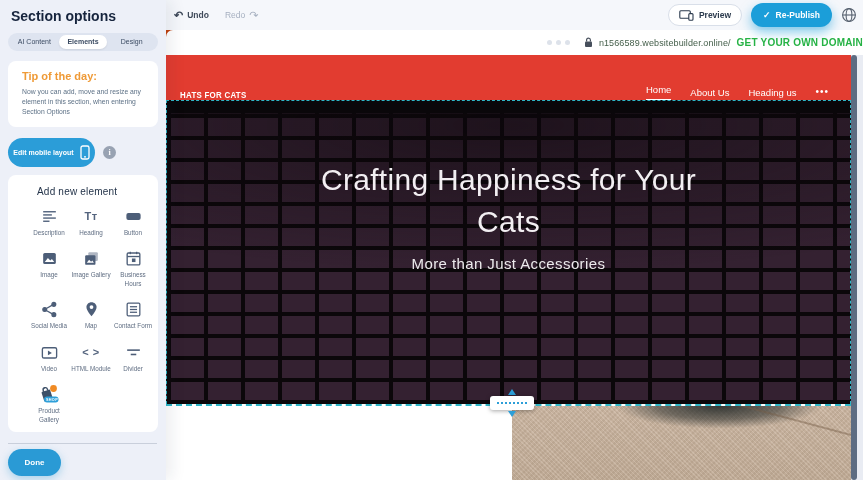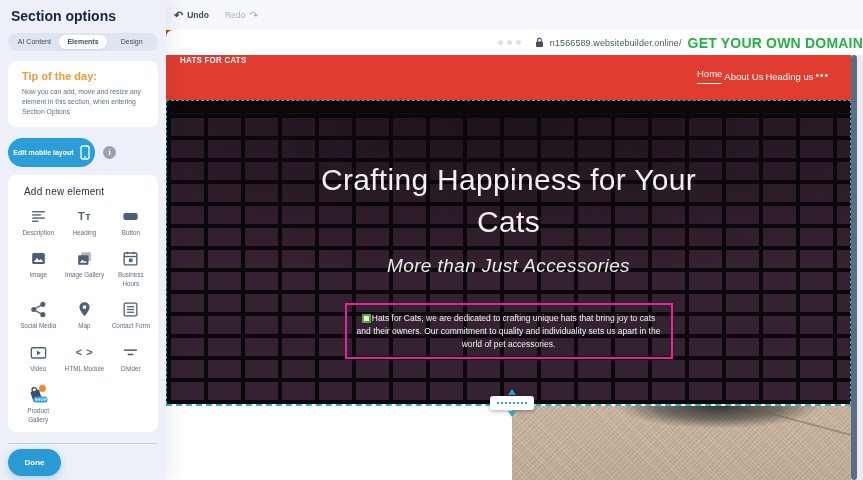--- a/index.html
+++ b/index.html
@@ -18,21 +18,21 @@
   .tip-card { background:#fff; border-radius:8px; margin:10px 8px 0 8px; padding:9px 10px 10px 14px; }
   .tip-heading { font-size:11px; font-weight:bold; color:#ef9a36; }
   .tip-body { font-size:6.8px; color:#5d7186; line-height:1.45; margin-top:5px; }
   .mobile-row { display:flex; align-items:center; margin:11px 8px 0 8px; gap:8px; }
   .btn-mobile { display:flex; align-items:center; justify-content:center; gap:6px;
     background:#2b9dd8; color:#fff; border:none; border-radius:15px; height:29px; width:87px;
     font-size:7px; font-weight:bold; font-family:inherit; cursor:pointer; }
   .info-dot { width:13px; height:13px; border-radius:50%; background:#98a2b2; color:#fff;
     font-size:8px; font-weight:bold; display:flex; align-items:center; justify-content:center;
     font-family:"Liberation Serif", serif; cursor:pointer; }
-  .add-card { background:#fff; border-radius:8px; margin:8px 8px 12px 8px; padding:11px 4px 8px 7px; }
+  .add-card { background:#fff; border-radius:8px; margin:8px 8px 12px 8px; padding:11px 4px 8px 20px; }
   .add-heading { font-size:10px; color:#233349; padding-left:9px; letter-spacing:.2px; }
   .el-grid { display:grid; grid-template-columns:repeat(3,1fr); row-gap:12px; margin-top:10px; }
   .el-cell { display:flex; flex-direction:column; align-items:center; gap:3px; cursor:pointer; }
   .el-icon { height:19px; display:flex; align-items:center; justify-content:center; color:#54647e; }
   .el-glyph { font-size:11px; font-weight:bold; color:#54647e; letter-spacing:.5px; }
   .el-label { font-size:6.3px; color:#5f6d82; text-align:center; line-height:1.35; max-width:42px; }
   .panel-divider { position:absolute; left:8px; right:9px; bottom:36px; border-top:1px solid #c9cfdb; }
   .btn-done { position:absolute; left:8px; bottom:4px; width:53px; height:27px; border:none;
     border-radius:14px; background:#2a9ad5; color:#fff; font-size:8px; font-weight:bold;
     font-family:inherit; cursor:pointer; box-shadow:0 3px 8px rgba(42,154,213,.35); }
@@ -52,46 +52,46 @@
     border-radius:13px; height:24px; padding:0 12px; font-size:8.5px; font-weight:bold; color:#fff;
     font-family:inherit; cursor:pointer; box-shadow:0 5px 12px rgba(27,158,217,.55); }
   .check { font-size:9px; }
   .globe { cursor:pointer; display:flex; }
 
   .browser-bar { height:25px; background:#fff; border-radius:7px 0 0 0; display:flex;
     align-items:center; padding-left:9px;justify-content:flex-end; }
   .dot { width:5px; height:5px; border-radius:50%; background:#dde2ea; margin-right:4px; }
   .lock { margin:0 6px 0 10px; display:flex; }
   .url { font-size:9px; color:#46604c; letter-spacing:.1px; }
-  .domain-cta { font-size:14px; font-weight:bold; color:#25b244; margin-left:6px; letter-spacing:.2px; cursor:pointer; }
+  .domain-cta { font-size:10px; font-weight:bold; color:#25b244; margin-left:6px; letter-spacing:.2px; cursor:pointer; }
 
   .preview { position:absolute; left:0; top:55px; right:0; bottom:0; background:#fff; }
   .site-content { position:absolute; left:0; top:0; right:12px; bottom:0; }
 
-  .site-header { height:45px; background:#e23c30; display:flex; align-items:flex-start; padding:0 22px 0 14px; }
+  .site-header { height:45px; background:#e23c30; display:flex; align-items:flex-end; padding:0 22px 0 14px; }
   .logo { color:#fff; font-size:9px; font-weight:bold; letter-spacing:.3px;
     transform:scaleX(.88); transform-origin:left center; cursor:pointer; }
-  .nav { margin-left:auto; display:flex; align-items:center; gap:2px;margin-top:13px; }
+  .nav { margin-left:auto; display:flex; align-items:center; gap:19px;margin-top:13px; }
   .nav-item { color:#fff; font-size:9.5px; cursor:pointer; }
   .nav-item.active { border-bottom:1.5px solid #fff; padding-bottom:4px; }
   .nav-more { color:#fff; font-size:10px; letter-spacing:1px; cursor:pointer; line-height:0.4; }
 
   .hero { position:absolute; left:0; top:45px; height:304px; right:0;
     border:1px dashed #2fb6c6; border-bottom:none;
     background-color:#342131;
     background-image:
       linear-gradient(rgba(10,7,10,1) 0 12px, rgba(0,0,0,0) 13px),
       radial-gradient(ellipse 130% 70% at 50% 8%, rgba(12,6,11,.55), rgba(0,0,0,0) 70%),
       repeating-linear-gradient(90deg, #0b070a 0 4px, rgba(0,0,0,0) 4px 37px),
       repeating-linear-gradient(0deg, #0b070a 0 4px, rgba(0,0,0,0) 4px 22px);
     text-align:center; }
   .hero h1 { margin:58px auto 0 auto; max-width:430px; color:#f2eff2; font-size:30px;
     font-weight:500; line-height:1.4; letter-spacing:.3px; cursor:pointer; }
-  .hero h2 { margin-top:12px; color:#eceaec; font-size:19px; font-weight:normal;
-    letter-spacing:.4px; cursor:pointer;font-style:italic; }
+  .hero h2 { margin-top:12px; color:#eceaec; font-size:15px; font-weight:normal;
+    letter-spacing:.4px; cursor:pointer; }
   .para-box { position:relative; margin:26px auto 0 auto; width:328px; border:2px solid #e5239b;
     padding:7px 8px; color:#f3f1f3; font-size:8.5px; line-height:1.5; cursor:text; }
   .drag-square { display:inline-block; width:9px; height:9px; background:#e9f5de;
     border:2px solid #57a33e; vertical-align:-2px; margin-right:1px; }
 
   .next-section { position:absolute; left:0; top:349px; right:0; bottom:0; background:#fff;
     border-top:2px dashed #2fb6c6; }
   .carpet { position:absolute; left:346px; right:0; top:0; bottom:0; overflow:hidden;
     background:
       radial-gradient(ellipse 135px 30px at 61% 0px, rgba(44,48,46,.95) 0%, rgba(44,48,46,.55) 45%, rgba(44,48,46,0) 75%),
@@ -296,20 +296,42 @@
   <div class="main">
 
     <div class="toolbar">
       <div class="undo">
         <span class="arrow-glyph">↶</span>
         <span>Undo</span>
       </div>
       <div class="redo">
         <span>Redo</span>
         <span class="arrow-glyph">↷</span>
+      </div>
+      <div class="toolbar-right">
+        <button class="btn-preview">
+          <span>
+            <svg width="15" height="11" viewBox="0 0 15 11" fill="none" stroke="#2b3a4d" stroke-width="1.1">
+              <rect x=".8" y=".8" width="10.5" height="7.5" rx="1"></rect>
+              <rect x="9.8" y="3.6" width="4.2" height="6.6" rx="1" fill="#ffffff"></rect>
+            </svg>
+            </span>
+          <span>Preview</span>
+        </button>
+        <button class="btn-republish">
+          <span class="check">✓</span>
+          <span>Re-Publish</span>
+        </button>
+        <span class="globe">
+          <svg width="16" height="16" viewBox="0 0 16 16" fill="none" stroke="#57616f" stroke-width="1.1">
+            <circle cx="8" cy="8" r="6.4"></circle>
+              <ellipse cx="8" cy="8" rx="2.9" ry="6.4"></ellipse>
+              <line x1="1.6" y1="8" x2="14.4" y2="8"></line>
+          </svg>
+          </span>
       </div>
     </div>
 
     <div class="browser-bar">
       <span class="dot"></span>
       <span class="dot"></span>
       <span class="dot"></span>
       <span class="lock">
         <svg width="9" height="11" viewBox="0 0 9 11">
           <rect x="1" y="4.5" width="7" height="5.6" rx="1" fill="#474f5c"></rect>
@@ -329,23 +351,20 @@
             <span class="nav-item active">Home</span>
             <span class="nav-item">About Us</span>
             <span class="nav-item">Heading us</span>
             <span class="nav-more">•••</span>
           </div>
         </div>
 
         <div class="hero">
           <h1>Crafting Happiness for Your Cats</h1>
           <h2>More than Just Accessories</h2>
-          <div class="para-box">
-            <span class="drag-square"></span><span>Hats for Cats, we are dedicated to crafting unique hats that bring joy to cats and their owners. Our commitment to quality and individuality sets us apart in the world of pet accessories.</span>
-          </div>
         </div>
 
         <div class="next-section">
           <div class="carpet">
             <div class="carpet-seam"></div>
           </div>
         </div>
 
       </div>
 

